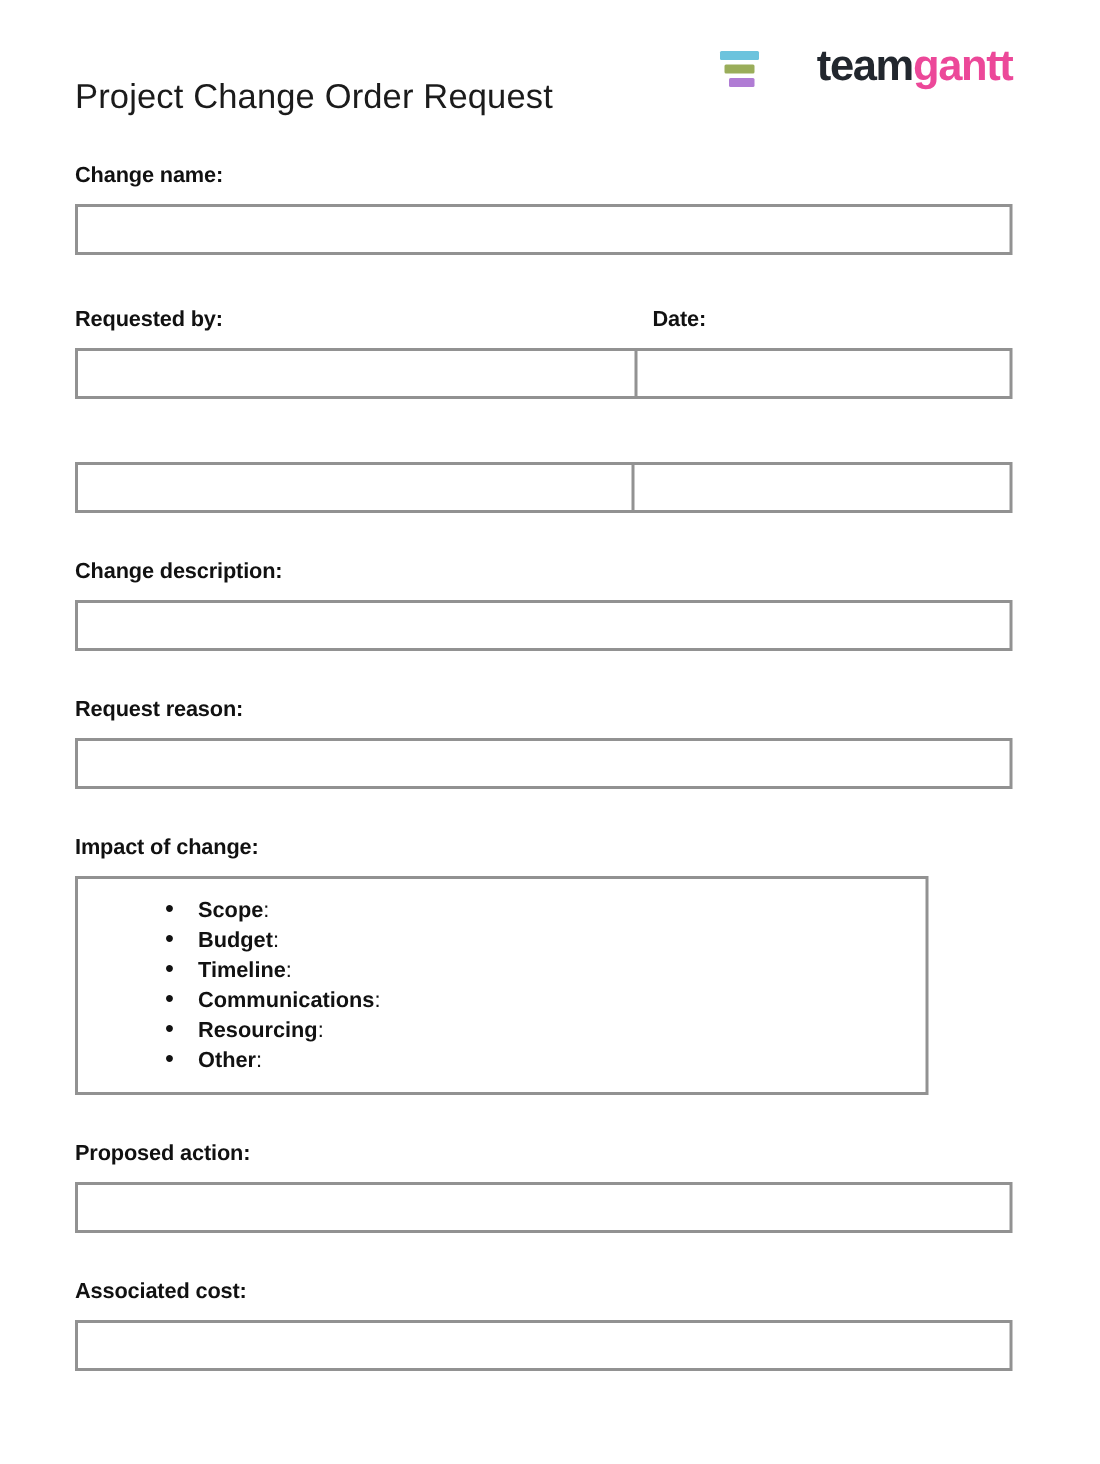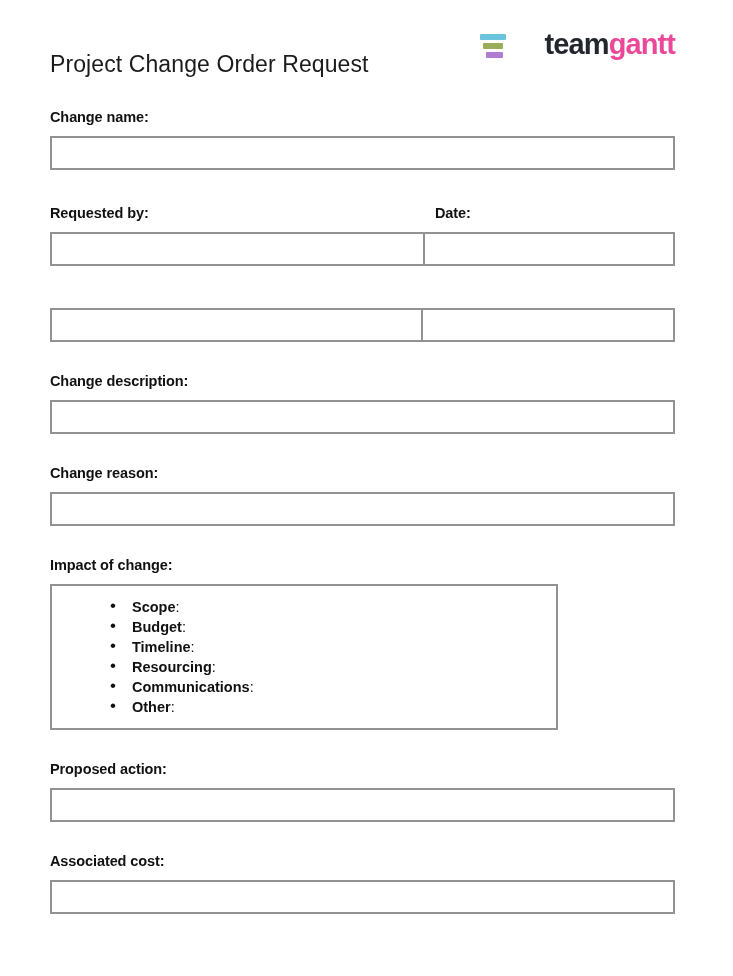--- a/index.html
+++ b/index.html
@@ -102,21 +102,21 @@
   .split .cell.first {
     width: 373px;
     border-right: 2px solid #929292;
   }
   .split .cell.second { flex: 1; }
   .split.rn .cell.first { width: 371px; }
 
   .impact-box {
     border: 2px solid #929292;
     box-sizing: border-box;
-    width: 508px;
+    width: 569px;
     padding: 11px 0 11px 0;
   }
   .impact-list {
     margin: 0;
     padding: 0 0 0 58px;
     list-style: none;
   }
   .impact-list li {
     font-size: 14.5px;
     line-height: 20px;
@@ -191,37 +191,37 @@
 
   <div class="field-block">
     <div class="label">Change description:</div>
     <div class="gap-10"></div>
     <div class="box"></div>
   </div>
 
   <div class="gap-32"></div>
 
   <div class="field-block">
-    <div class="label">Change reason:</div>
+    <div class="label">Request reason:</div>
     <div class="gap-10"></div>
     <div class="box"></div>
   </div>
 
   <div class="gap-32"></div>
 
   <div class="field-block">
     <div class="label">Impact of change:</div>
     <div class="gap-10"></div>
     <div class="impact-box">
       <ul class="impact-list">
         <li><span class="term">Scope</span><span class="colon">:</span></li>
         <li><span class="term">Budget</span><span class="colon">:</span></li>
         <li><span class="term">Timeline</span><span class="colon">:</span></li>
+        <li><span class="term">Communications</span><span class="colon">:</span></li>
         <li><span class="term">Resourcing</span><span class="colon">:</span></li>
-        <li><span class="term">Communications</span><span class="colon">:</span></li>
         <li><span class="term">Other</span><span class="colon">:</span></li>
       </ul>
     </div>
   </div>
 
   <div class="gap-32"></div>
 
   <div class="field-block">
     <div class="label">Proposed action:</div>
     <div class="gap-10"></div>

